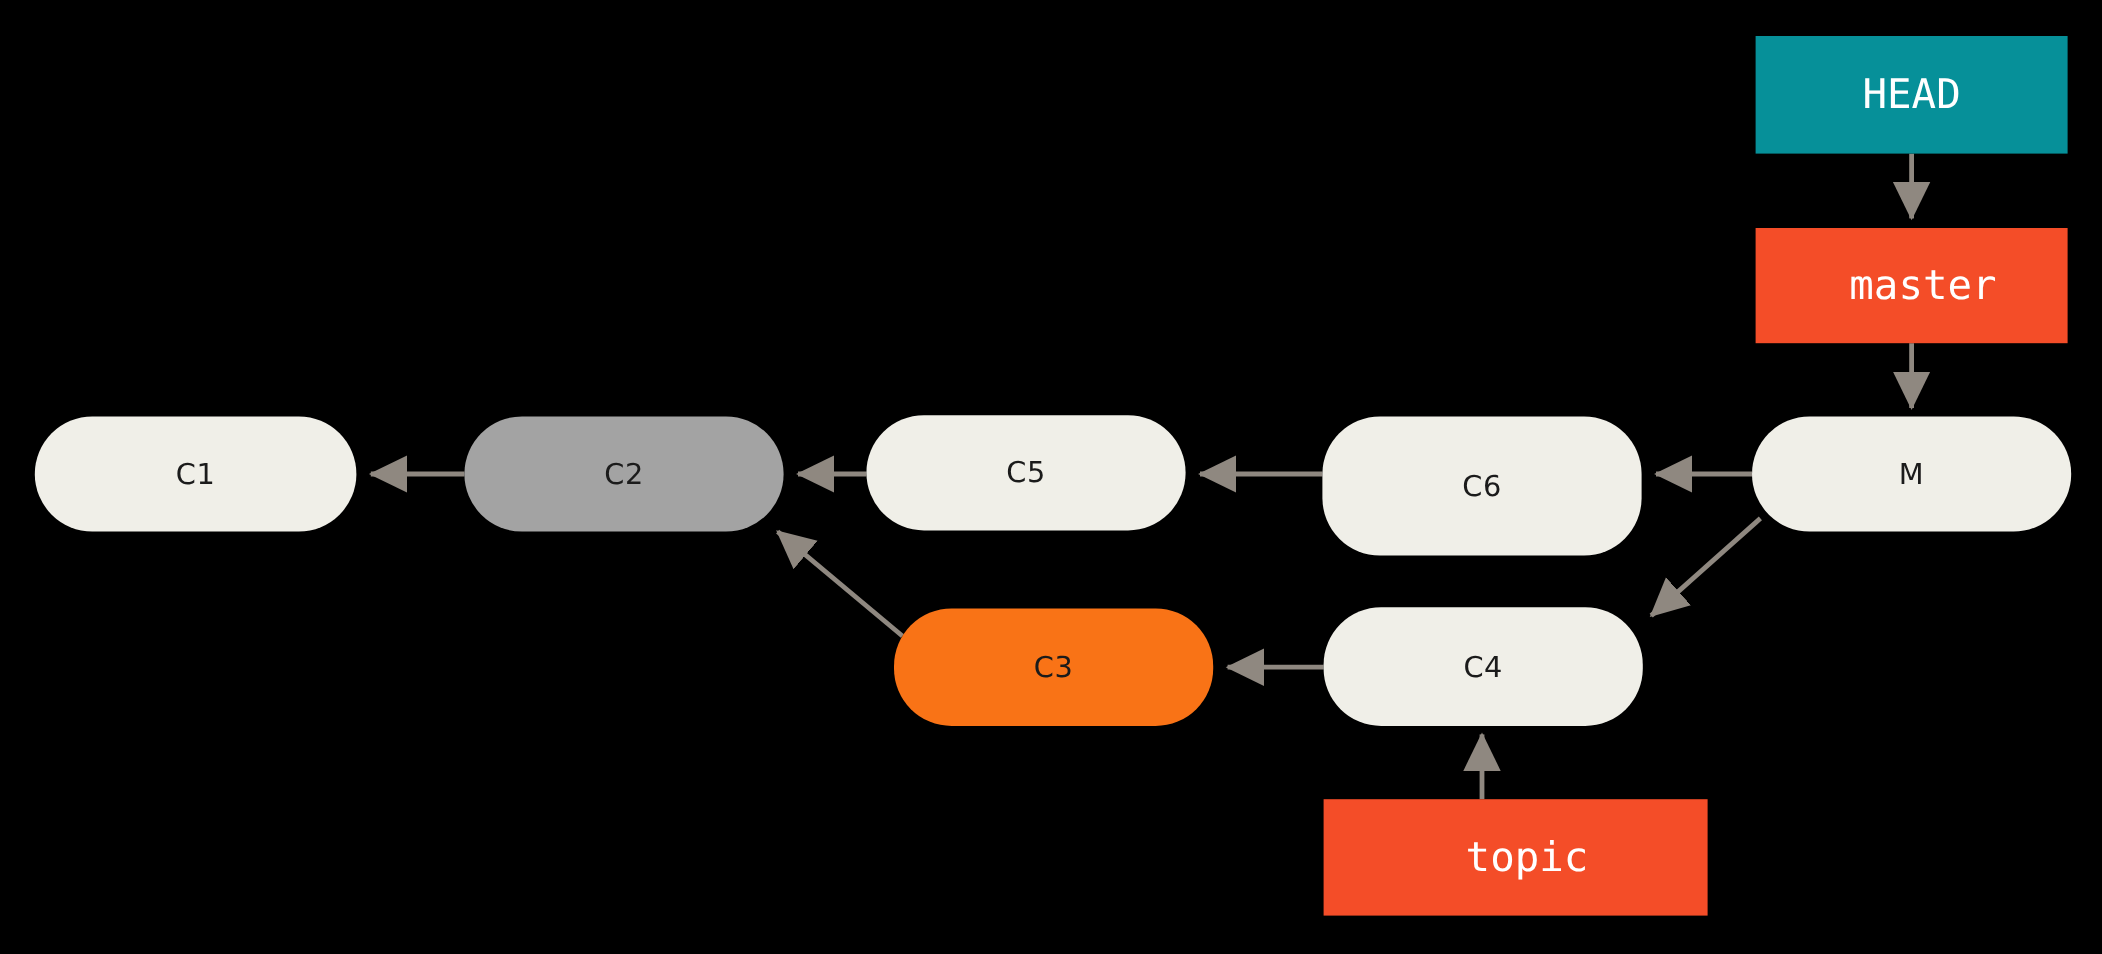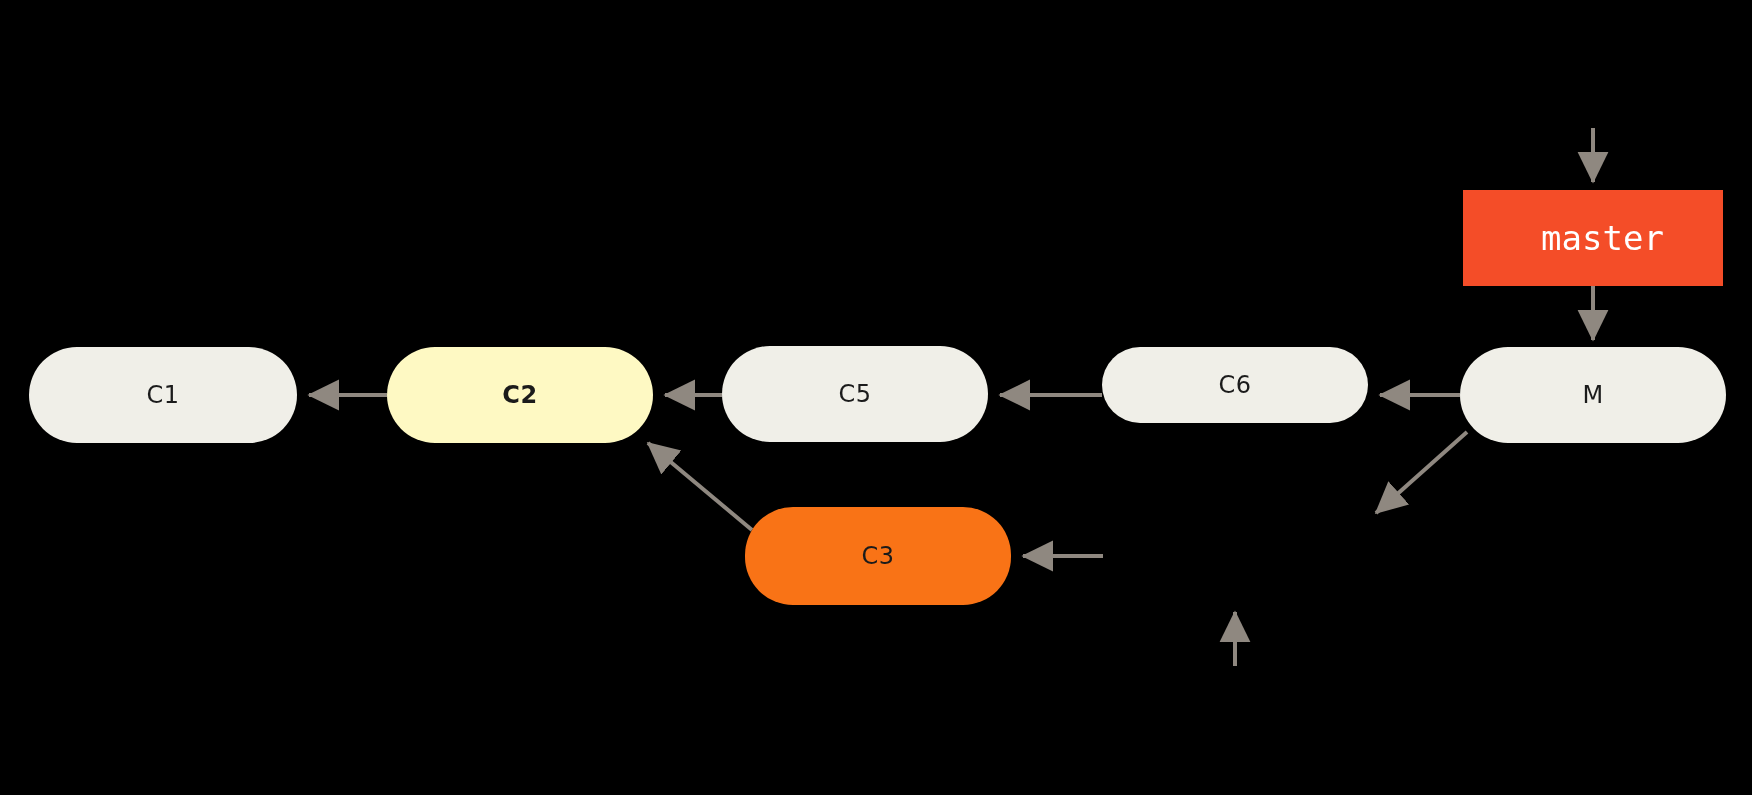--- a/index.html
+++ b/index.html
@@ -76,21 +76,24 @@
     <line x1="1467" y1="432" x2="1376" y2="513" stroke="#8F8880" stroke-width="4" marker-end="url(#ah)"></line>
 
     <line x1="1593" y1="128" x2="1593" y2="182" stroke="#8F8880" stroke-width="4" marker-end="url(#ah)"></line>
 
     <line x1="1593" y1="286" x2="1593" y2="340" stroke="#8F8880" stroke-width="4" marker-end="url(#ah)"></line>
 
     <line x1="1235" y1="666" x2="1235" y2="612" stroke="#8F8880" stroke-width="4" marker-end="url(#ah)"></line>
   </svg>
 
   <div class="commit" style="left: 29px; top: 347px; width: 268px; height: 96px; background: rgb(240, 239, 232); color: rgb(27, 27, 27);">C1</div>
-  <div class="commit" style="left: 387px; top: 347px; width: 266px; height: 96px; background: #fef9c3; color: rgb(27, 27, 27); font-weight: bold;">C2</div>
+  <div class="commit" style="left: 387px; top: 347px; width: 266px; height: 96px; background: #a3a3a3; color: rgb(27, 27, 27);">C2</div>
   <div class="commit" style="left: 722px; top: 346px; width: 266px; height: 96px; background: rgb(240, 239, 232); color: rgb(27, 27, 27);">C5</div>
-  <div class="commit" style="left: 1102px; top: 347px; width: 266px; height: 76px; background: rgb(240, 239, 232); color: rgb(27, 27, 27);">C6</div>
+  <div class="commit" style="left: 1102px; top: 347px; width: 266px; height: 116px; background: rgb(240, 239, 232); color: rgb(27, 27, 27);">C6</div>
   <div class="commit" style="left: 1460px; top: 347px; width: 266px; height: 96px; background: rgb(240, 239, 232); color: rgb(27, 27, 27);">M</div>
   <div class="commit" style="left: 745px; top: 507px; width: 266px; height: 98px; background: #f97316; color: rgb(27, 27, 27);">C3</div>
+  <div class="commit" style="left: 1103px; top: 506px; width: 266px; height: 99px; background: rgb(240, 239, 232); color: rgb(27, 27, 27);">C4</div>
 
+  <div class="reflabel ref-head" style="left: 1463px; top: 30px; width: 260px; height: 98px; background: rgb(6, 144, 153); color: rgb(255, 255, 255);">HEAD</div>
   <div class="reflabel ref-branch" style="left: 1463px; top: 190px; width: 260px; height: 96px; background: rgb(244, 77, 40); color: rgb(255, 255, 255);">master</div>
+  <div class="reflabel ref-branch" style="left: 1103px; top: 666px; width: 320px; height: 97px; background: rgb(244, 77, 40); color: rgb(255, 255, 255);">topic</div>
 
 </div>
 
 </body></html>

